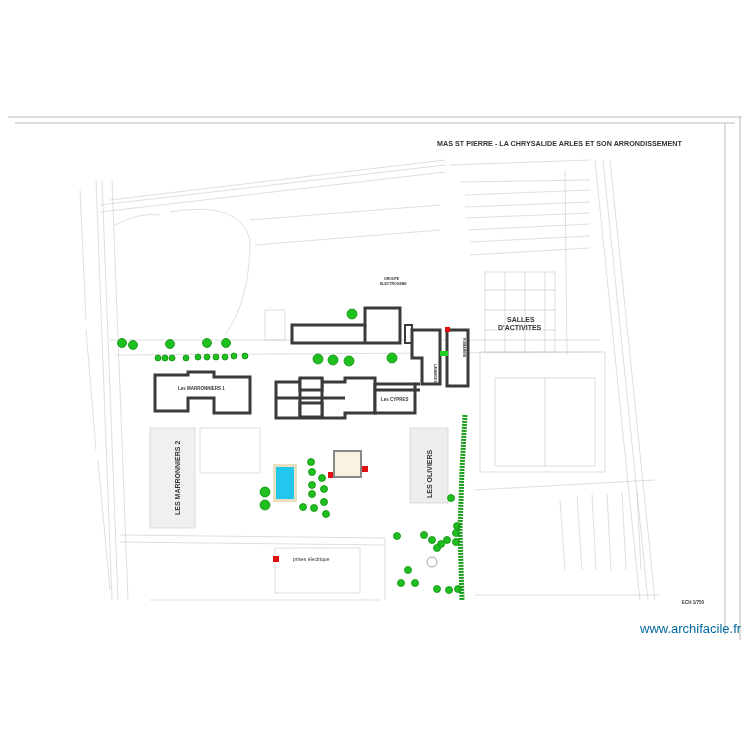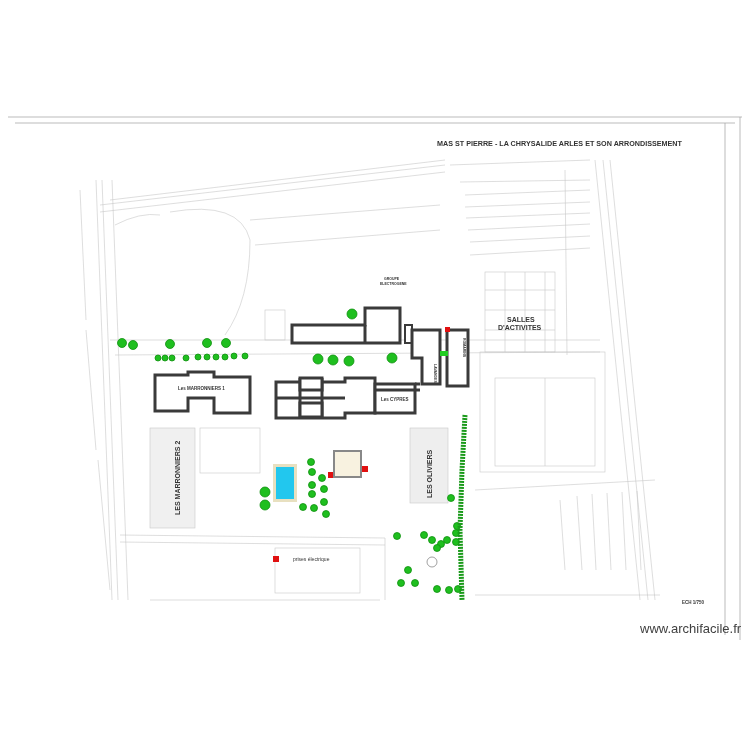--- a/index.html
+++ b/index.html
@@ -1,19 +1,19 @@
 <!DOCTYPE html>
 <html><head>
 <meta charset="utf-8">
 <style>
   html, body { margin:0; padding:0; background:#ffffff; }
   body { width:750px; height:750px; position:relative; overflow:hidden; font-family:"Liberation Sans", sans-serif; }
   #plan-canvas { position:absolute; left:0; top:0; width:750px; height:750px; }
   .lbl { font-family:"Liberation Sans", sans-serif; font-weight:bold; fill:#333; }
-  .watermark { position:absolute; left:640px; top:621px; font-family:"Liberation Sans", sans-serif; font-size:13px; color:#404040; letter-spacing:0; }
+  .watermark { position:absolute; left:640px; top:621px; font-family:"Liberation Sans", sans-serif; font-size:13px; color:#0369a1; letter-spacing:0; }
 </style>
 </head>
 <body>
 
 <svg id="plan-canvas" viewBox="0 0 750 750" xmlns="http://www.w3.org/2000/svg">
 
   <g stroke="#aaa" fill="none" stroke-width="0.8">
     <line x1="8" y1="117" x2="742" y2="117"></line>
     <line x1="15" y1="123" x2="735" y2="123"></line>
     <line x1="725" y1="123" x2="725" y2="635"></line>

